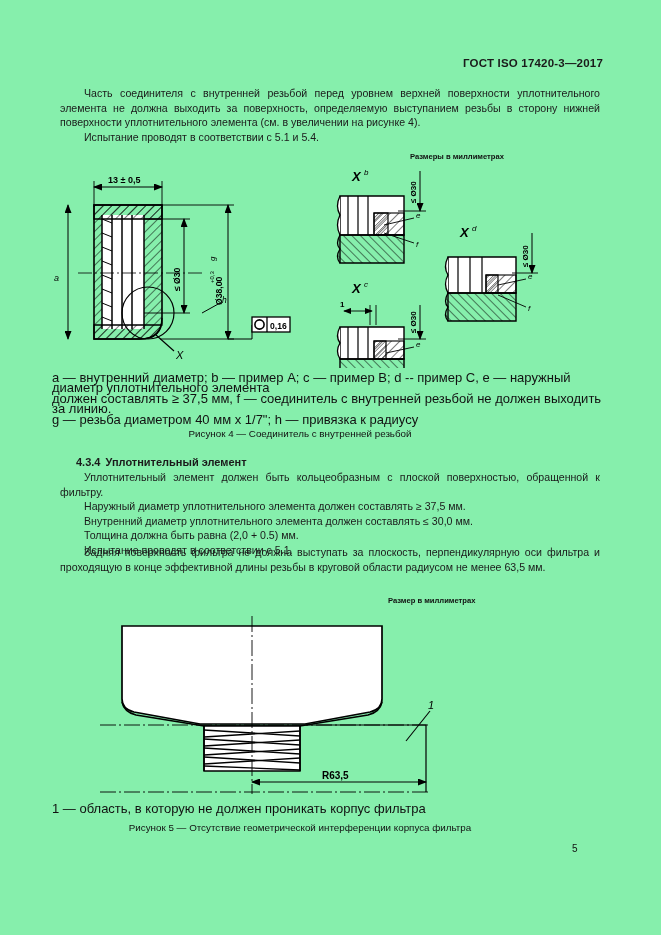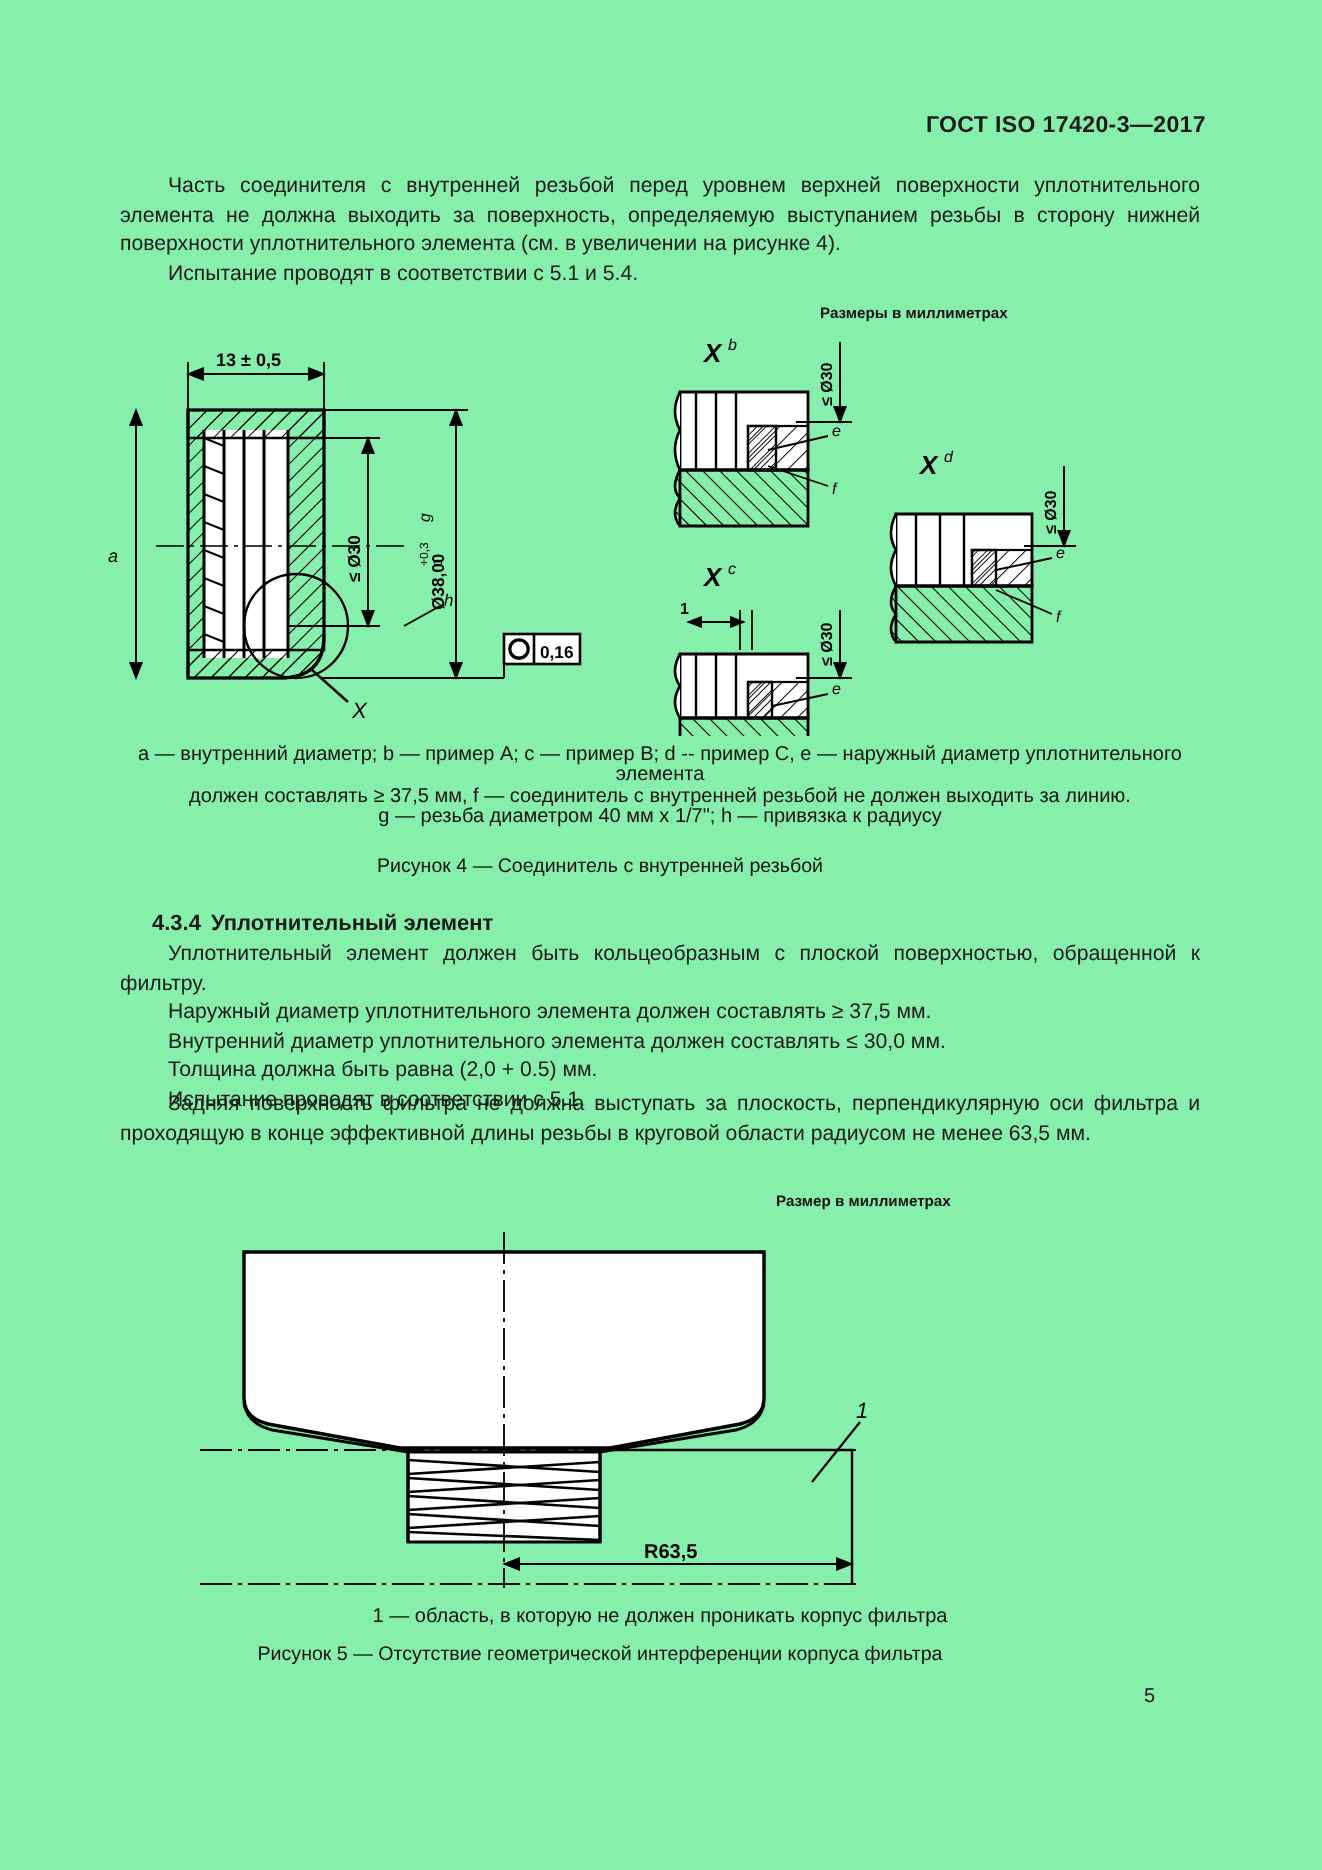--- a/index.html
+++ b/index.html
@@ -62,23 +62,22 @@
     font-size: 7.6px;
     font-weight: bold;
     white-space: nowrap;
     color: #111;
   }
 
   .fig-legend {
     position: absolute;
     left: 52px;
     width: 556px;
-    font-size: 10px;
+    font-size: 13px;
     line-height: 10.4px;
-    text-align: center;
     color: #111;
   }
 
   .fig-caption {
     position: absolute;
     left: 0;
     width: 600px;
     text-align: center;
     font-size: 9.8px;
     color: #111;

